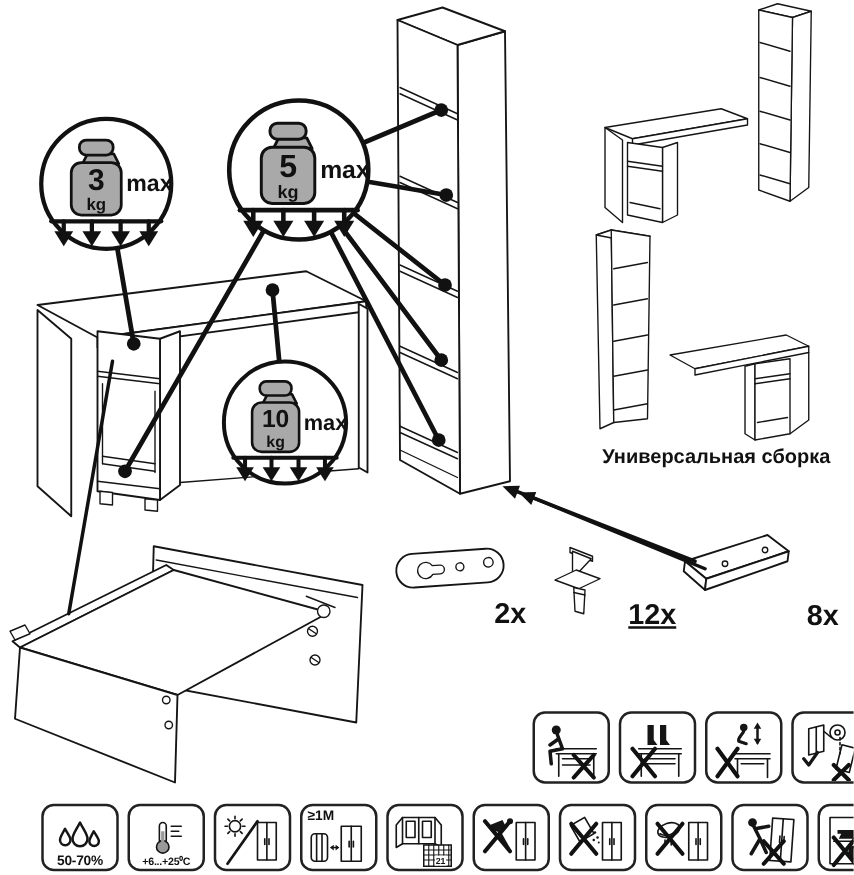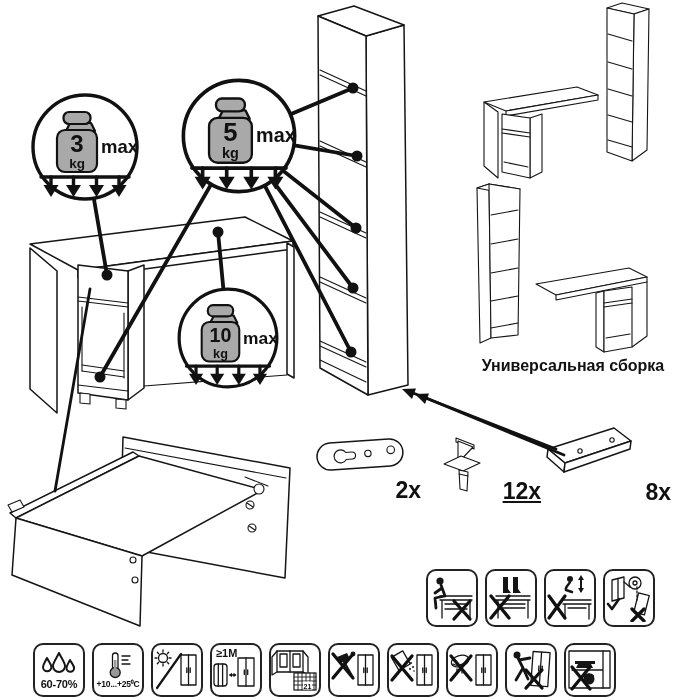--- a/index.html
+++ b/index.html
@@ -16,23 +16,23 @@
   .gray{fill:#a9a9a9;stroke:#111;stroke-width:2.2;stroke-linejoin:round;}
   .wcirc{fill:#fff;stroke:#111;stroke-width:3.4;}
   .wln{stroke:#111;stroke-width:3.4;stroke-linecap:round;fill:none;}
   .wa{fill:#111;}
   svg text{font-family:"Liberation Sans",sans-serif;font-weight:bold;fill:#111;}
   
   .caption{position:absolute;left:476px;top:356px;width:194px;text-align:center;
            font-weight:bold;font-size:16px;line-height:20px;}
   .qty{position:absolute;font-weight:bold;font-size:23px;text-align:right;line-height:28px;}
   .irow{position:absolute;display:flex;gap:7px;}
-  .icon{width:52px;height:58px;border:2px solid #222;border-radius:10px;background:#fff;
+  .icon{width:62px;height:58px;border:2px solid #222;border-radius:10px;background:#fff;
         box-sizing:border-box;display:flex;flex-direction:column;align-items:center;
-        justify-content:center;position:relative;overflow:hidden;}
+        justify-content:flex-end;position:relative;overflow:hidden;}
   .row2 .icon{height:54px;}
   .icolabel{font-weight:bold;font-size:11px;line-height:11px;margin-top:0px;letter-spacing:-0.2px;}
   .icolabel.small{font-size:8.5px;}
   .overlay-label{position:absolute;left:4px;top:2px;font-weight:bold;font-size:11px;}
   .pic{stroke:#151515;fill:none;stroke-width:2;stroke-linecap:round;stroke-linejoin:round;}
   .pic1{stroke:#151515;fill:none;stroke-width:1.3;stroke-linecap:round;stroke-linejoin:round;}
   .picf{fill:#151515;stroke:none;}
   .x{stroke:#111;fill:none;stroke-width:3.3;stroke-linecap:round;}
 </style>
 </head>
@@ -259,30 +259,30 @@
   </div>
 </div>
 
 <div class="irow row2" style="left:33px;top:643px;">
   <div class="icon">
     <svg width="50" height="28" viewBox="0 0 50 28">
       <path class="pic" d="M25,2 C22,8 19,11.5 19,15 a6,6 0 0 0 12,0 C31,11.5 28,8 25,2 Z"></path>
       <path class="pic" d="M13,7 C11,11 9,13.5 9,16 a4.2,4.2 0 0 0 8.4,0 C17.4,13.5 15,11 13,7 Z"></path>
       <path class="pic" d="M36,9 C34.3,12.5 32.5,14.8 32.5,17 a3.8,3.8 0 0 0 7.6,0 C40.1,14.8 38,12.5 36,9 Z"></path>
     </svg>
-    <span class="icolabel">60-70%</span>
+    <span class="icolabel">50-70%</span>
   </div>
   <div class="icon">
     <svg width="50" height="28" viewBox="0 0 50 28">
       <rect class="pic1" x="19.5" y="2" width="5.5" height="17" rx="2.75"></rect>
       <circle cx="22.2" cy="21.5" r="5" fill="#999" stroke="#151515" stroke-width="1.3"></circle>
       <path d="M22.2,9 V19" stroke="#999" stroke-width="2.6"></path>
       <path class="pic1" d="M29,5 H37 M29,9 H35 M29,13 H37"></path>
     </svg>
-    <span class="icolabel small">+10...+25⁰C</span>
+    <span class="icolabel small">+6...+25⁰C</span>
   </div>
   <div class="icon">
     <svg width="50" height="44" viewBox="0 0 50 44">
       <circle class="pic1" cx="11" cy="10" r="4.5"></circle>
       <path class="pic1" d="M11,2 V4 M11,16 V18 M3,10 H5 M17,10 H19 M5.3,4.3 L6.7,5.7 M15.3,14.3 L16.7,15.7 M5.3,15.7 L6.7,14.3 M15.3,5.7 L16.7,4.3"></path>
       <path class="pic" style="stroke-width:2.2" d="M5,40 L29,6"></path>
       <rect class="pic1" x="29" y="7" width="15" height="30"></rect>
       <path class="pic1" d="M36.5,7 V37 M34.8,20 V24.5 M38.2,20 V24.5"></path>
     </svg>
   </div>

